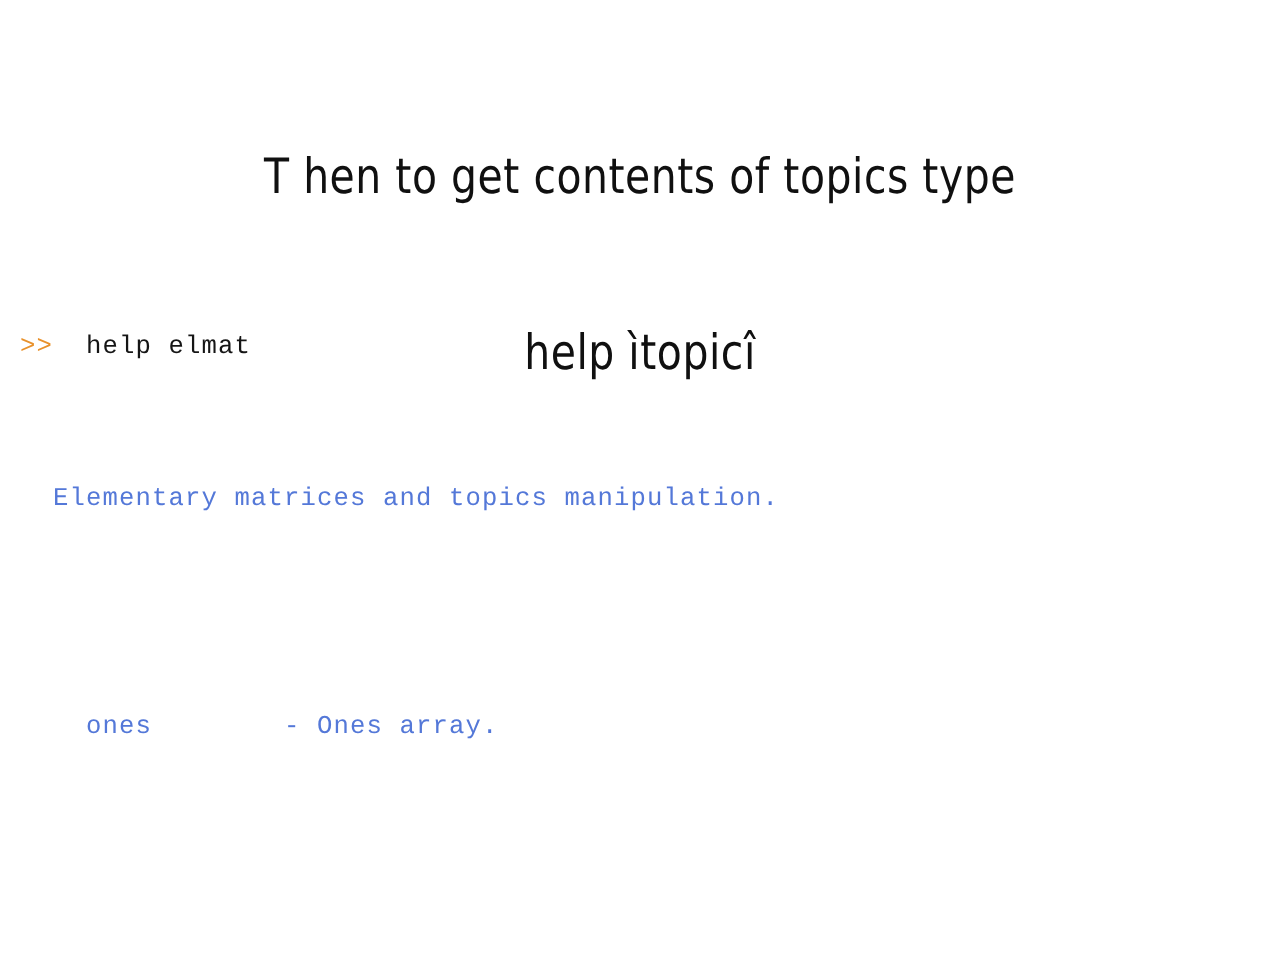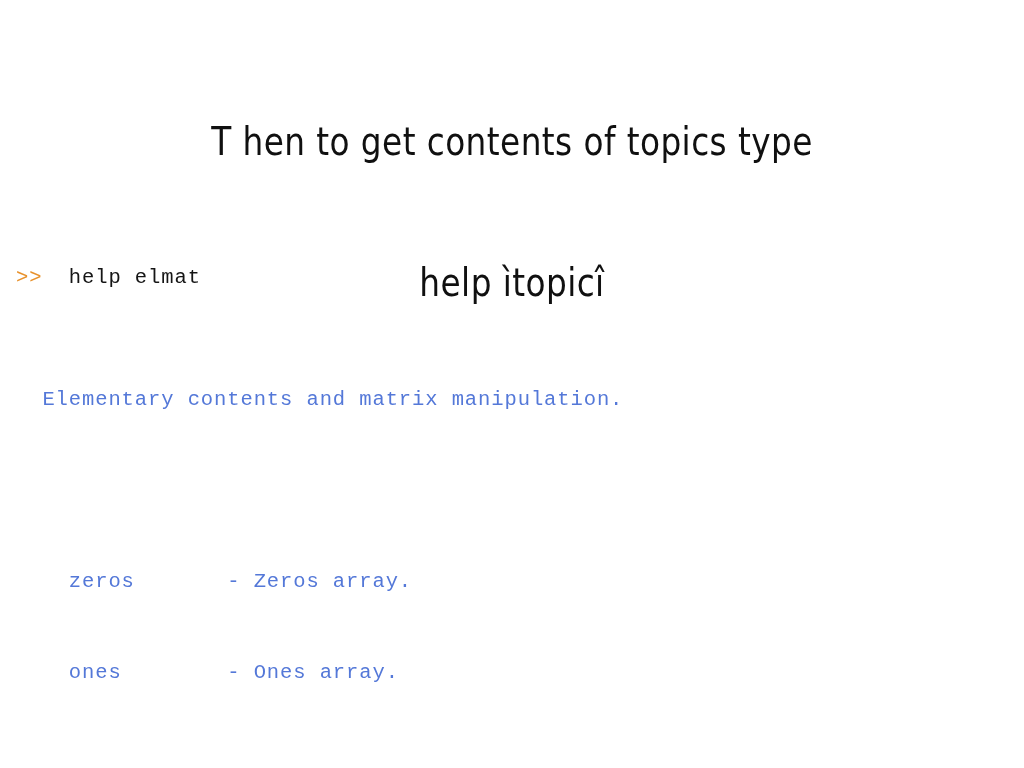--- a/index.html
+++ b/index.html
@@ -72,23 +72,22 @@
 
 <div class="slide-title">
   <span class="title-line">T hen to get contents of topics type</span>
   <span class="title-line">help ìtopicî</span>
 </div>
 
 <div class="terminal">
 
   <div class="term-line"><span class="prompt-sym">&gt;&gt;</span><span class="cmd-text">  <span>help elmat</span></span></div>
 
-  <div class="term-line out-text">  Elementary contents and matrix manipulation.</div>
+  <div class="term-line out-text">  Elementary matrices and topics manipulation.</div>
   <div class="blank-line"></div>
-  <div class="term-line out-text">    zeros       - Zeros array.</div>
   <div class="term-line out-text">    ones        - Ones array.</div>
   
   
   
   
   
   
   
   
   

